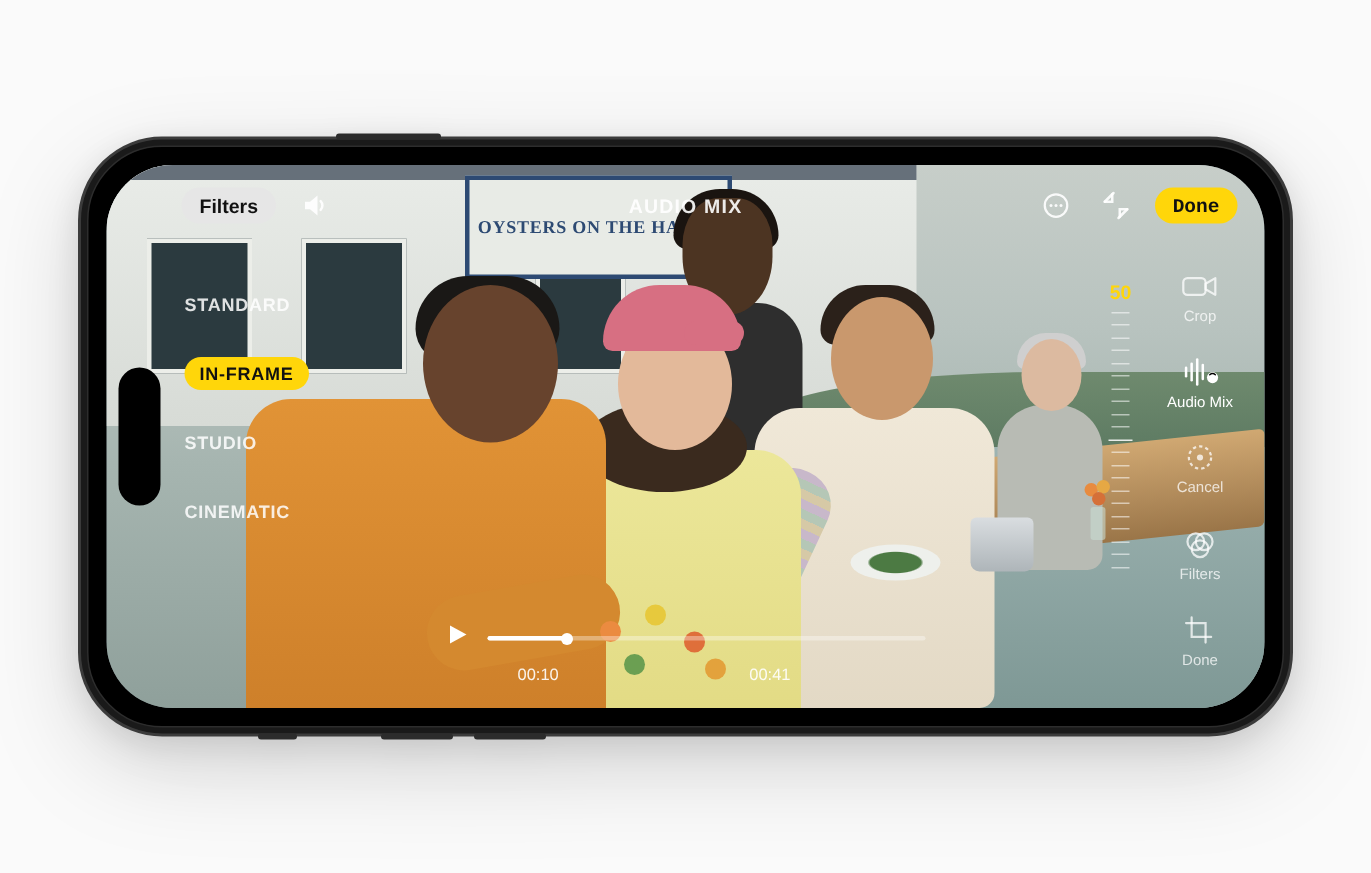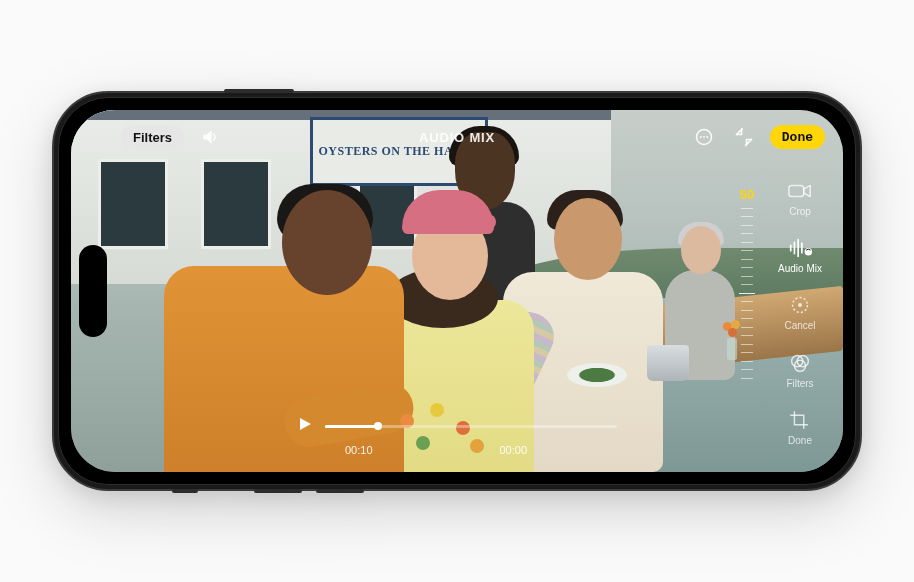--- a/index.html
+++ b/index.html
@@ -630,20 +630,26 @@
                   <path d="M9 3v6H3"></path>
                     <path d="M3 9l7-7"></path>
                   <path d="M15 21v-6h6"></path>
                     <path d="M21 15l-7 7"></path>
                 </svg>
               </span>
               <span class="pill pill-yellow">Done</span>
             </div>
           </div>
 
+          <div class="modes">
+            <div class="mode">STANDARD</div>
+            <div class="mode active"><span>IN-FRAME</span></div>
+            <div class="mode">STUDIO</div>
+            <div class="mode">CINEMATIC</div>
+          </div>
 
           <div class="dial">
             <div class="value">50</div>
             <div class="ticks" id="dial-ticks">
                 <div class="tick" style="top: 0%;"></div>
                 <div class="tick" style="top: 5%;"></div>
                 <div class="tick" style="top: 10%;"></div>
                 <div class="tick" style="top: 15%;"></div>
                 <div class="tick" style="top: 20%;"></div>
                 <div class="tick" style="top: 25%;"></div>
@@ -717,21 +723,21 @@
                   <path d="M3 2l11 6-11 6z"></path>
                 </svg>
             </span>
             <div class="timeline">
               <div class="progress"></div>
               <div class="handle"></div>
             </div>
           </div>
           <div class="tline-labels">
             <span class="elapsed">00:10</span>
-            <span class="total">00:00</span>
+            <span class="total">00:41</span>
           </div>
         </div>
 
         <div class="island"></div>
       </div>
     </div>
   </div>
 </div>
 
 </body></html>

